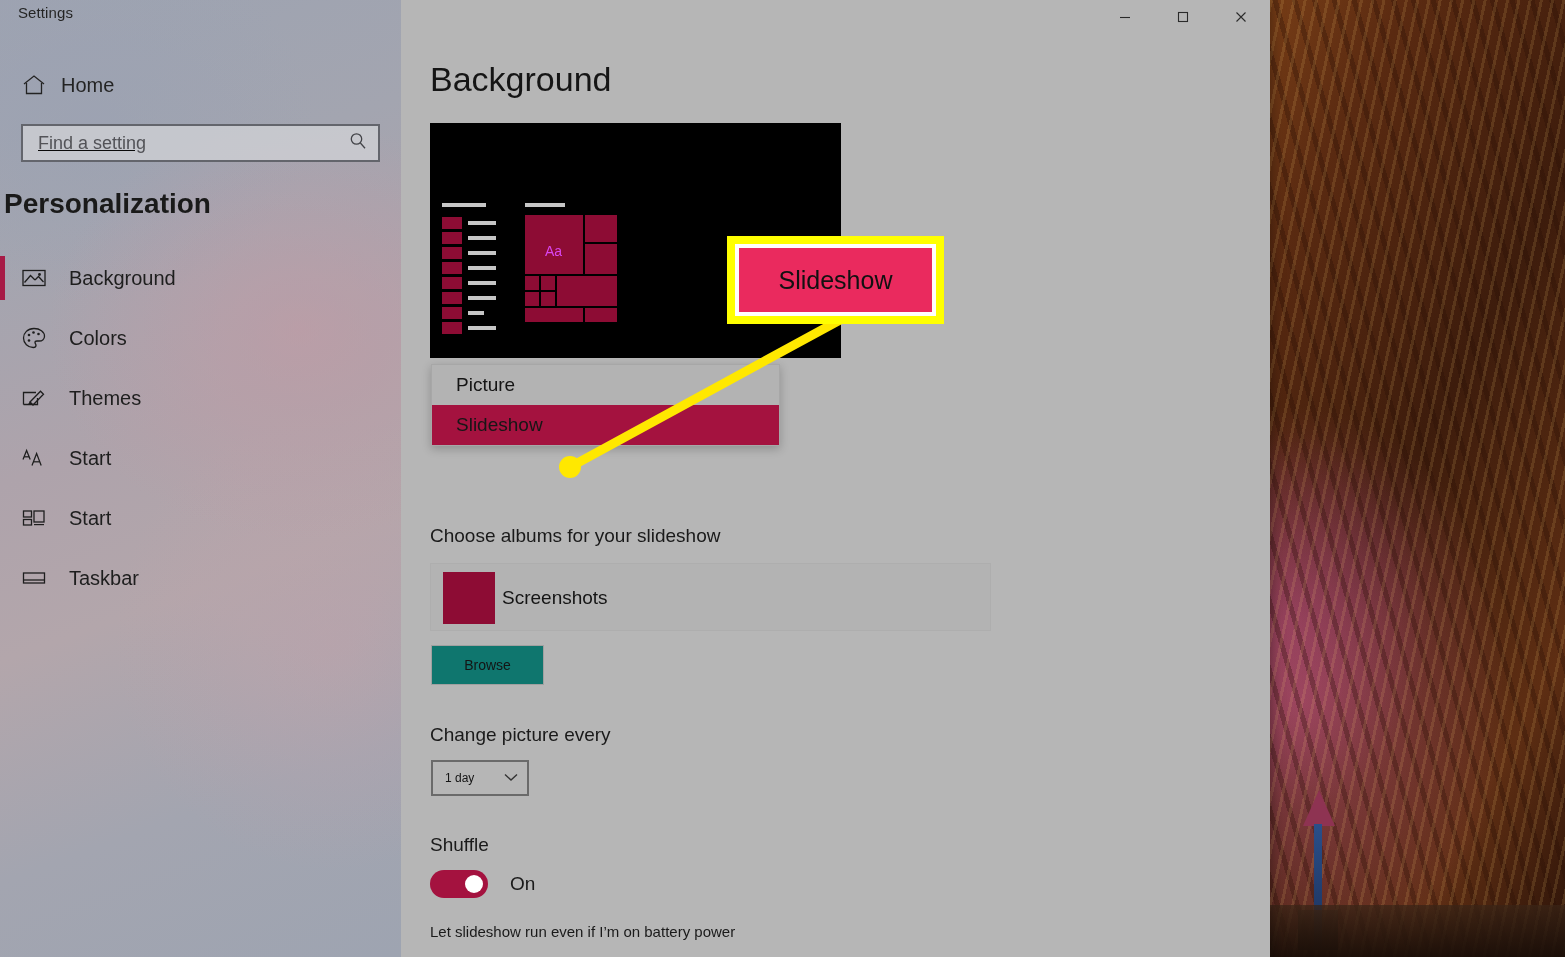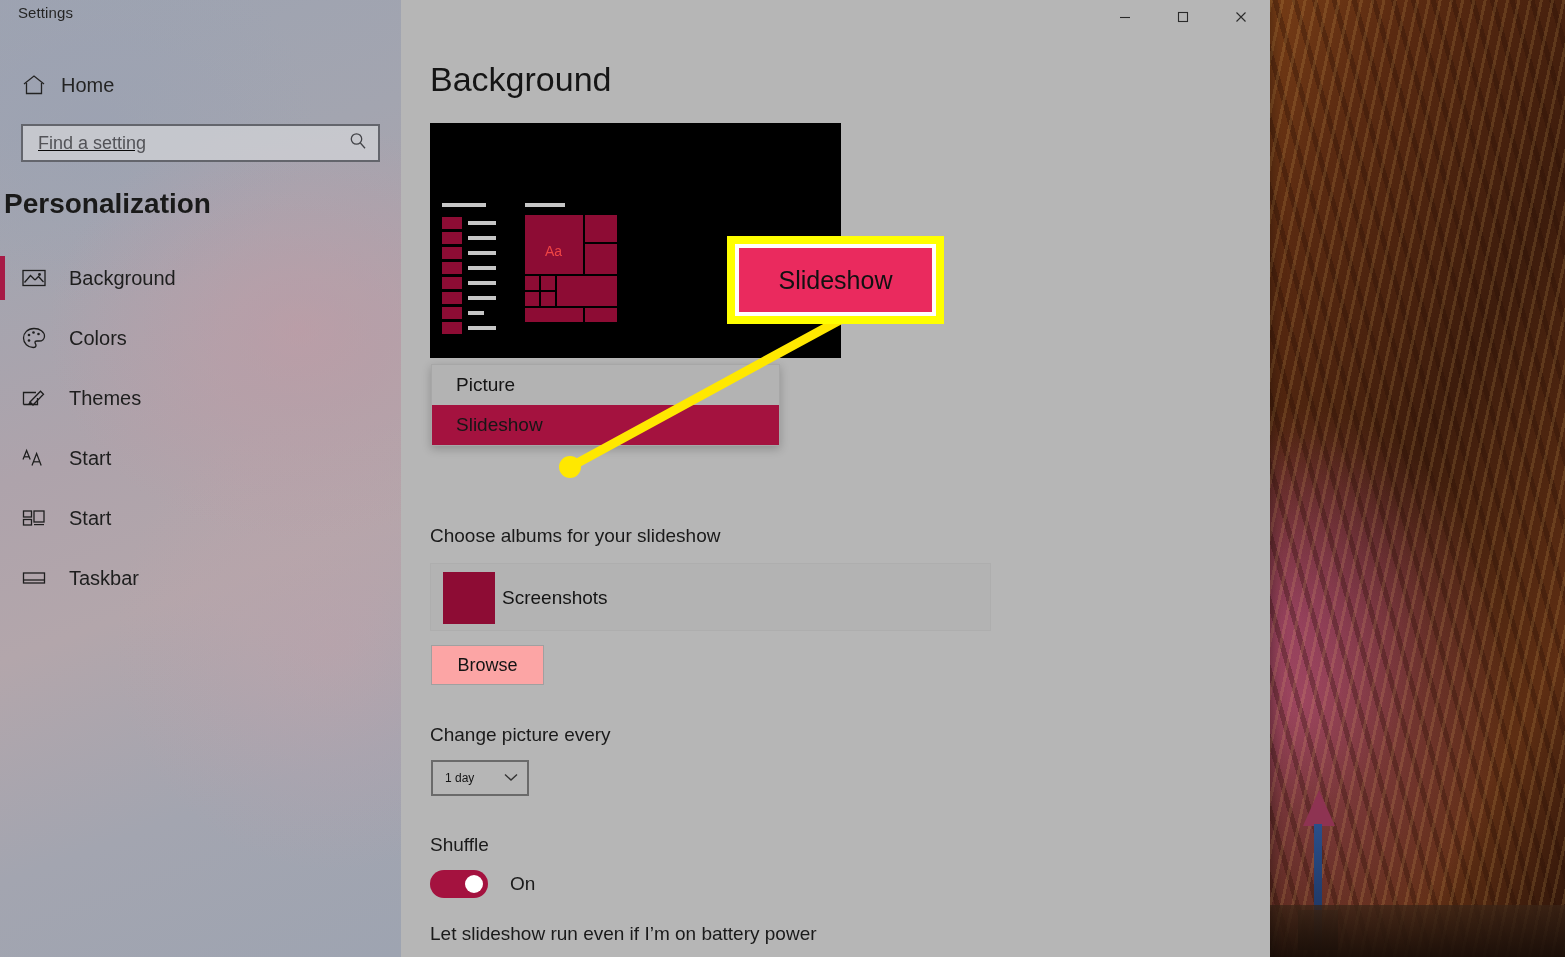--- a/index.html
+++ b/index.html
@@ -160,21 +160,21 @@
   #pv-list .bar {
     position: absolute; left: 26px; width: 28px; height: 4px; background: #c6c6c6;
   }
   #pv-list .head { position: absolute; left: 0; top: -12px; width: 44px; height: 4px; background: #c6c6c6; }
 
   #pv-tiles { position: absolute; left: 95px; top: 92px; width: 92px; height: 126px; }
   #pv-tiles .head { position: absolute; left: 0; top: -12px; width: 40px; height: 4px; background: #c6c6c6; }
   #pv-tiles .t { position: absolute; background: #8d0c34; }
   #pv-tiles .aa {
     position: absolute; left: 20px; top: 28px;
-    color: #ef4444; font-size: 14px;
+    color: #d946ef; font-size: 14px;
   }
 
   
   #bg-dropdown {
     position: absolute; left: 30px; top: 364px; width: 349px;
     background: #b3b3b3;
     border: 1px solid #a7a7a7;
     box-shadow: 0 3px 9px rgba(0,0,0,0.22);
   }
   .dd-option {
@@ -190,24 +190,24 @@
   #album-list {
     position: absolute; left: 29px; top: 563px; width: 561px; height: 68px;
     background: #b3b3b3; border: 1px solid #aeaeae;
   }
   #album-list .row { display: flex; align-items: center; height: 68px; padding-left: 12px; gap: 7px; }
   #album-list .swatch { width: 52px; height: 52px; background: #8d0c34; }
   #album-list .name { font-size: 19px; color: #151515; }
 
   #browse-btn {
     position: absolute; left: 30px; top: 645px; width: 113px; height: 40px;
-    background: #fca5a5;
+    background: #0f766e;
     border: 1px solid #a0a0a0;
     display: flex; align-items: center; justify-content: center;
-    font-size: 18px; color: #141414;
+    font-size: 14px; color: #141414;
   }
 
   #change-label {
     position: absolute; left: 29px; top: 724px; font-size: 19px; color: #1a1a1a;
   }
   #interval-select {
     position: absolute; left: 30px; top: 760px; width: 98px; height: 36px;
     border: 2px solid #6a6a6a; background: #b6b6b6;
     display: flex; align-items: center; justify-content: space-between;
     padding: 0 8px 0 12px;
@@ -226,21 +226,21 @@
     position: relative; width: 58px; height: 28px; border-radius: 14px;
     background: #a4123f;
   }
   #shuffle-toggle .knob {
     position: absolute; right: 5px; top: 5px; width: 18px; height: 18px;
     border-radius: 50%; background: #ffffff;
   }
   #shuffle-state { font-size: 19px; color: #1a1a1a; }
 
   #battery-label {
-    position: absolute; left: 29px; top: 923px; font-size: 19px; color: #1a1a1a;
+    position: absolute; left: 29px; top: 923px; font-size: 15px; color: #1a1a1a;
   }
 
   
   #annot { position: absolute; left: 0; top: 0; width: 1565px; height: 957px; pointer-events: none; }
   #callout {
     position: absolute; left: 727px; top: 236px; width: 217px; height: 88px;
     background: #ffff00;
     padding: 8px;
   }
   #callout .inner {

